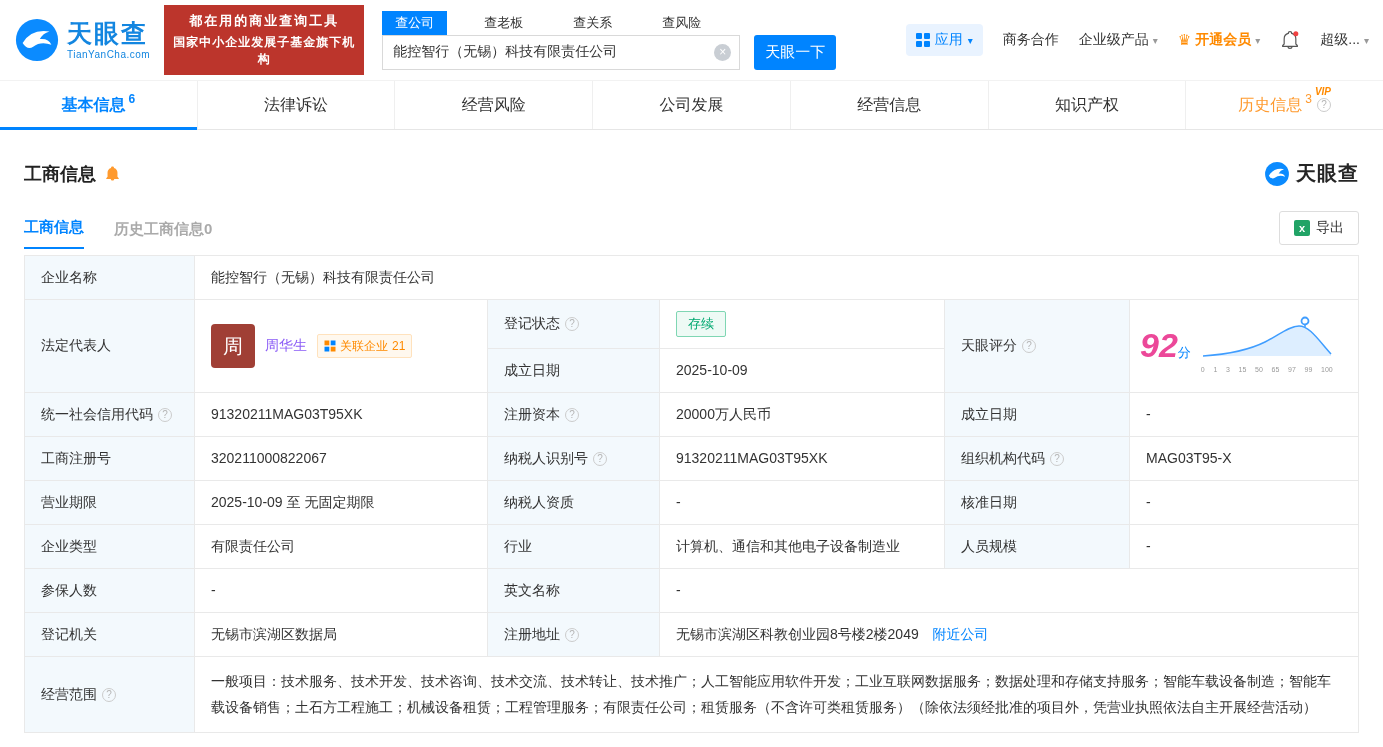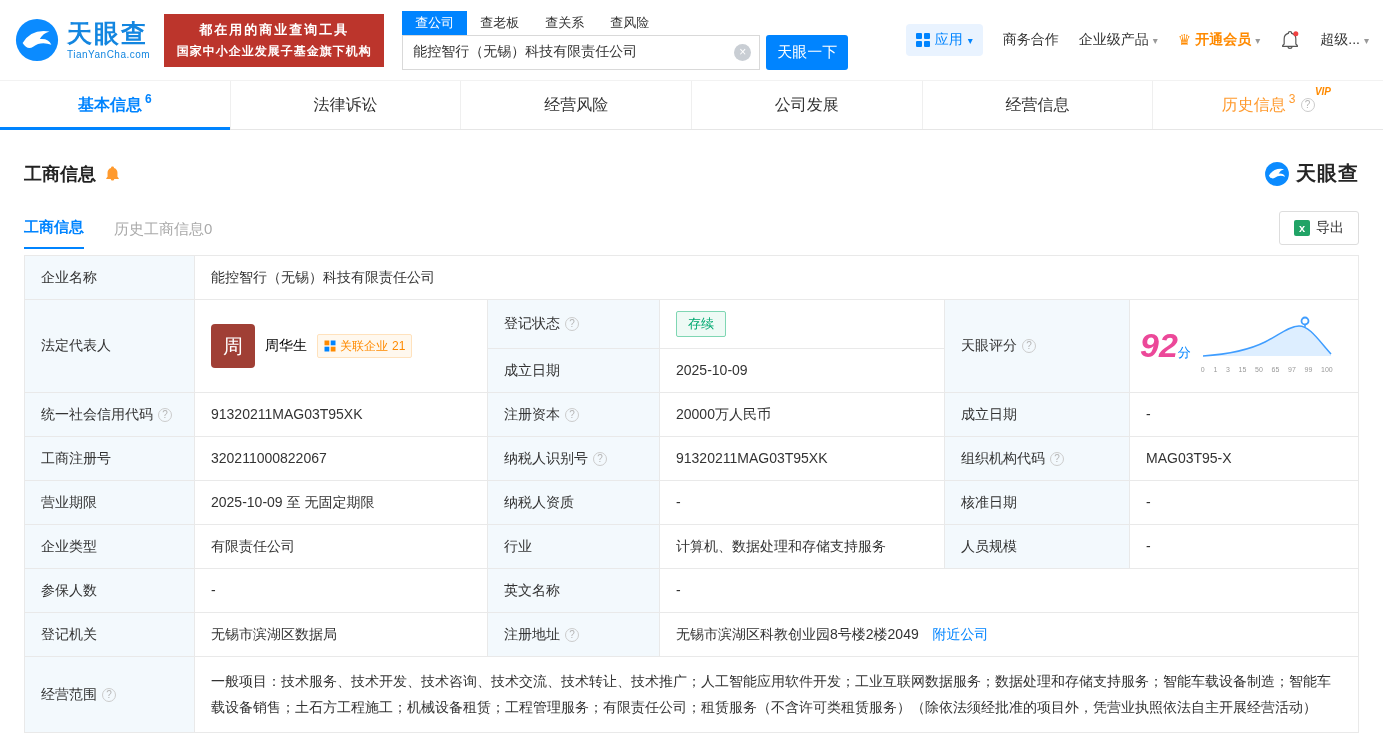--- a/index.html
+++ b/index.html
@@ -4,33 +4,33 @@
 <style>
   * { margin:0; padding:0; box-sizing:border-box; }
   body { width:1383px; background:#fff; color:#333; font-family:"Liberation Sans","DejaVu Sans",sans-serif; }
 
   
   .header { display:flex; align-items:center; height:80px; padding:0 14px; gap:14px; }
   .logo { display:flex; align-items:center; gap:7px; flex:none; cursor:pointer; }
   .logo-icon svg { display:block; }
   .logo-title { font-size:25px; font-weight:bold; color:#1386e0; line-height:1; letter-spacing:2px; }
   .logo-sub { font-size:10px; color:#1386e0; margin-top:3px; letter-spacing:.5px; }
-  .banner { flex:none; width:220px; background:#bc352c; color:#fff; text-align:center; padding:7px 6px; }
+  .banner { flex:none; width:200px; background:#bc352c; color:#fff; text-align:center; padding:7px 6px; }
   .banner-l1 { font-size:13px; font-weight:bold; letter-spacing:2px; }
   .banner-l2 { font-size:12px; font-weight:bold; margin-top:4px; letter-spacing:1px; }
 
   .search { flex:none; margin-left:4px; }
-  .search-tabs { display:flex; }
+  .search-tabs { display:flex;gap:24px; }
   .search-tab { padding:3px 13px; font-size:13px; color:#333; cursor:pointer; }
   .search-tab.active { background:#0084ff; color:#fff; }
   .search-row { display:flex; align-items:center; }
   .search-input-wrap { position:relative; width:358px; }
   .search-input-wrap input { width:100%; height:35px; border:1px solid #d9d9d9; padding:0 32px 0 10px; font-size:14px; color:#333; outline:none; font-family:inherit; }
   .clear-icon { position:absolute; right:9px; top:9px; width:17px; height:17px; border-radius:50%; background:#c9ced4; color:#fff; font-size:12px; line-height:17px; text-align:center; cursor:pointer; }
-  .search-btn { width:82px; height:35px; margin-left:6px; background:#0084ff; color:#fff; border:none; border-radius:3px; font-size:15px; cursor:pointer; font-family:Liberation Serif, serif; }
+  .search-btn { width:82px; height:35px; margin-left:14px; background:#0084ff; color:#fff; border:none; border-radius:3px; font-size:15px; cursor:pointer; font-family:Liberation Serif, serif; }
 
   .hnav { display:flex; align-items:center; gap:20px; margin-left:auto; font-size:14px; white-space:nowrap;padding-left:40px; }
   .apps-chip { display:flex; align-items:center; gap:5px; background:#e9f3ff; color:#0084ff; padding:7px 10px; border-radius:4px; cursor:pointer; }
   .hnav-item { color:#333; cursor:pointer; display:flex; align-items:center; gap:4px; }
   .vip-link { color:#ff8a00; cursor:pointer; display:flex; align-items:center; gap:4px; font-weight:bold; }
   .crown { font-size:15px; color:#ff8a00; }
   .caret { font-size:10px; color:#999; }
   .caret.blue { color:#0084ff; }
   .bell-btn { position:relative; cursor:pointer; display:flex; align-items:center; }
 
@@ -49,33 +49,33 @@
   .content { padding:0 24px 20px; }
   .sec-head { display:flex; align-items:center; margin-top:30px; }
   .sec-title { font-size:18px; font-weight:bold; color:#222; }
   .sec-bell { margin-left:8px; display:flex; }
   .brand { margin-left:auto; display:flex; align-items:center; gap:6px; }
   .brand-text { font-size:20px; font-weight:bold; color:#252525; letter-spacing:1px; }
 
   .subtab-row { display:flex; align-items:flex-end; margin-top:24px; }
   .subtab { font-size:15px; padding-bottom:10px; margin-right:30px; cursor:pointer; }
   .subtab.active { color:#0084ff; font-weight:bold; border-bottom:2px solid #0084ff; }
-  .subtab.inactive { color:#aaa; }
+  .subtab.inactive { color:#aaa;font-weight:bold; }
   .export-btn { margin-left:auto; display:flex; align-items:center; gap:6px; border:1px solid #ddd; border-radius:3px; background:#fff; padding:7px 14px; font-size:14px; color:#333; cursor:pointer; font-family:inherit; margin-bottom:4px; }
   .excel-icon { width:16px; height:16px; background:#21a366; border-radius:2px; color:#fff; font-size:11px; font-weight:bold; line-height:16px; text-align:center; }
 
   
   table.info { width:100%; border-collapse:collapse; table-layout:fixed; margin-top:6px; }
   .info td { border:1px solid #e9e9e9; padding:11px 16px; font-size:14px; line-height:1.5; vertical-align:middle; word-break:break-all; }
   .info td.lbl { background:#f3f9fd; color:#333; }
   .help { display:inline-block; width:14px; height:14px; border:1px solid #ccc; border-radius:50%; color:#b5b5b5; font-size:10px; line-height:12px; text-align:center; margin-left:5px; vertical-align:1px; cursor:pointer; }
 
   .rep { display:flex; align-items:center; gap:10px; }
   .avatar { width:44px; height:44px; flex:none; background:#a03f35; border-radius:4px; color:#fff; font-size:20px; display:flex; align-items:center; justify-content:center; cursor:pointer; }
-  .rep-name { color:#000000; cursor:pointer; }
+  .rep-name { color:#8b5cf6; cursor:pointer; }
   .rel-badge { display:inline-flex; align-items:center; gap:4px; border:1px solid #ffe2bd; background:#fff8ee; color:#ff8a00; font-size:12px; padding:2px 6px; border-radius:2px; cursor:pointer; white-space:nowrap; }
 
   .status-badge { display:inline-block; border:1px solid #7fd6b3; background:#eefaf5; color:#00a870; font-size:13px; padding:2px 11px; border-radius:2px; }
 
   .score-cell { padding:6px 10px !important; }
   .score-wrap { display:flex; align-items:center; gap:10px; }
   .score-num { color:#ec4899; font-size:34px; font-weight:bold; font-style:italic; line-height:1; }
   .score-unit { color:#0084ff; font-size:13px; }
   .score-axis { display:flex; justify-content:space-between; width:132px; font-size:7px; color:#999; margin-top:1px; }
 
@@ -165,20 +165,23 @@
       <span>法律诉讼</span>
     </div>
   <div class="page-tab">
       <span>经营风险</span>
     </div>
   <div class="page-tab">
       <span>公司发展</span>
     </div>
   <div class="page-tab">
       <span>经营信息</span>
+    </div>
+  <div class="page-tab">
+      <span>知识产权</span>
     </div>
   <div class="page-tab history">
     <span class="vip-tag">VIP</span>
     <span>历史信息</span>
       <span class="tab-count">3</span>
     <span class="help">?</span>
   </div>
 </div>
 
 <div class="content">
@@ -300,21 +303,21 @@
       <td class="lbl"><span>纳税人资质</span></td>
       <td><span>-</span></td>
       <td class="lbl"><span>核准日期</span></td>
       <td><span>-</span></td>
     </tr>
 
     <tr>
       <td class="lbl"><span>企业类型</span></td>
       <td><span>有限责任公司</span></td>
       <td class="lbl"><span>行业</span></td>
-      <td><span>计算机、数据处理和存储支持服务</span></td>
+      <td><span>计算机、通信和其他电子设备制造业</span></td>
       <td class="lbl"><span>人员规模</span></td>
       <td><span>-</span></td>
     </tr>
 
     <tr>
       <td class="lbl"><span>参保人数</span></td>
       <td><span>-</span></td>
       <td class="lbl"><span>英文名称</span></td>
       <td colspan="3"><span>-</span></td>
     </tr>

